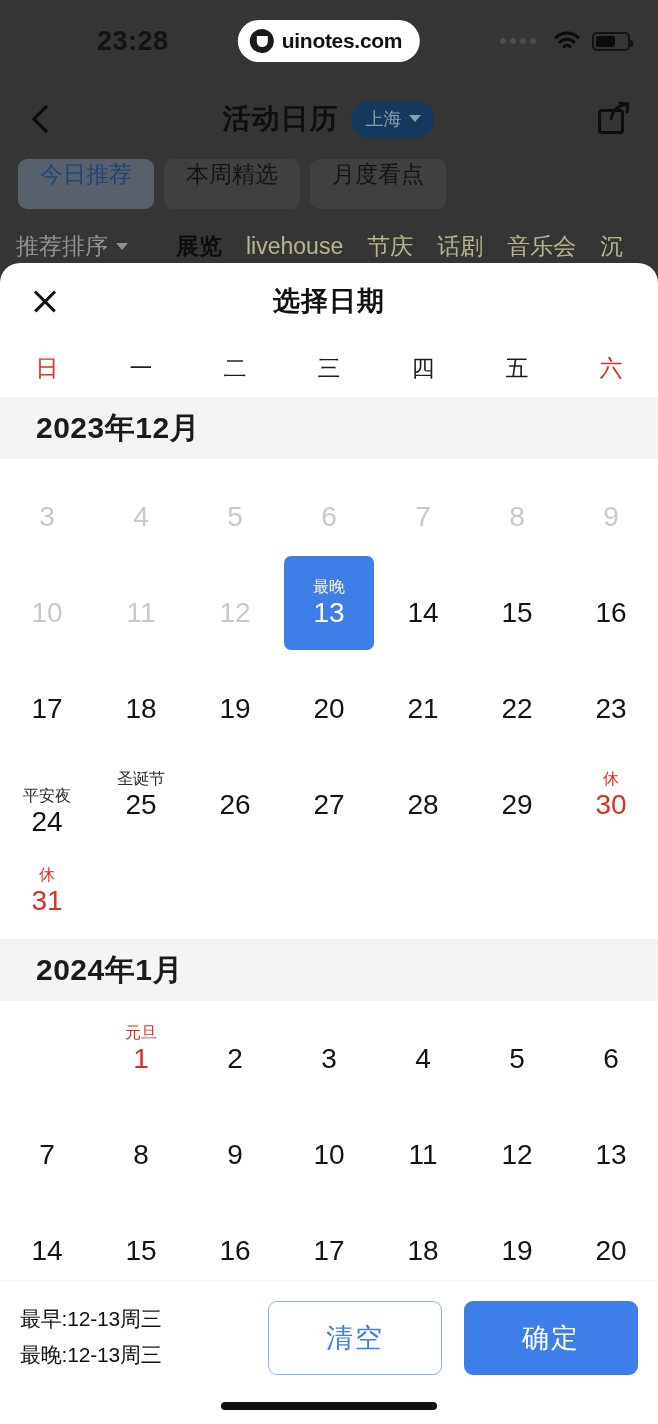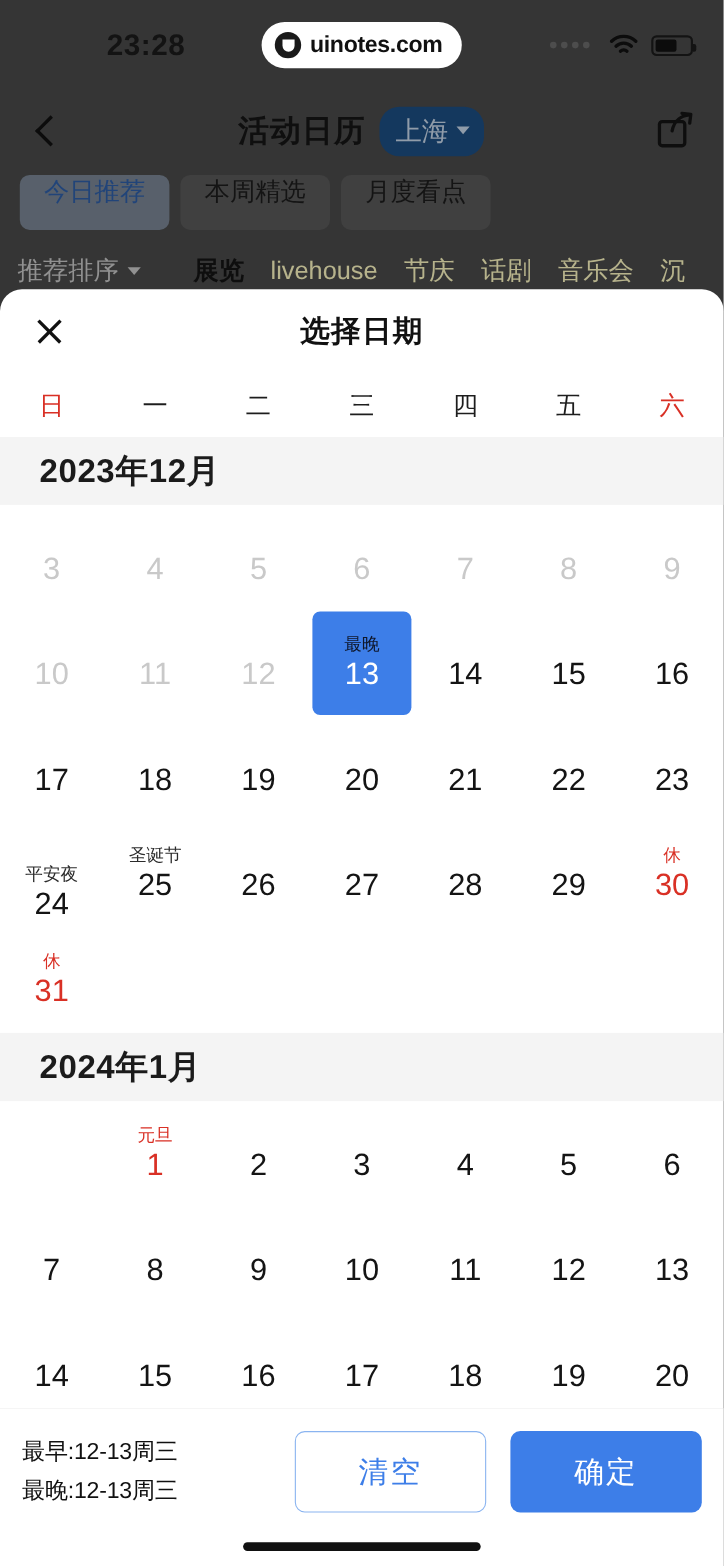--- a/index.html
+++ b/index.html
@@ -66,21 +66,21 @@
   .nav-back { width:34px; height:34px; position:relative; }
   .nav-back::before {
     content:""; position:absolute; left:10px; top:7px;
     width:17px; height:17px; border-left:3px solid #111; border-bottom:3px solid #111;
     transform:rotate(45deg);
   }
   .nav-center { flex:1; display:flex; align-items:center; justify-content:center; gap:12px; }
   .nav-title { font-size:28px; font-weight:600; color:#151515; letter-spacing:1px; }
   .city-pill {
     background:#1d4e83; color:#c8d8ea; border-radius:18px;
-    padding:6px 13px 7px 15px; font-size:24px; display:flex; align-items:center; gap:7px;
+    padding:6px 13px 7px 15px; font-size:18px; display:flex; align-items:center; gap:7px;
   }
   .caret-d { width:0;height:0;border-left:6px solid transparent;border-right:6px solid transparent;border-top:7px solid currentColor; display:inline-block; }
   .nav-share { width:36px; height:36px; position:relative; }
   .nav-share .sq {
     position:absolute; left:2px; top:8px; width:26px; height:25px;
     border:3px solid #141414; border-radius:4px;
   }
   .nav-share .arr {
     position:absolute; left:13px; top:0px; width:22px; height:20px;
   }
@@ -161,21 +161,21 @@
   .cell .num { font-size:28px; color:#141414; line-height:32px; }
   .cell.dim .num { color:#c9c9c9; }
   .cell.red .num { color:#d93025; }
   .cell.empty { visibility:hidden; }
 
   .cell.sel .pill {
     position:absolute; left:50%; top:50%; transform:translate(-50%,-50%);
     width:90px; height:94px; background:#3d7ee8; border-radius:7px;
     display:flex; flex-direction:column; align-items:center; justify-content:center;
   }
-  .cell.sel .pill .lbl { color:#0f172a; }
+  .cell.sel .pill .lbl { color:#fef9c3; }
   .cell.sel .pill .num { color:#fff; }
 
   
   .footer {
     flex:0 0 auto; height:144px; background:#fff;
     display:flex; align-items:flex-start; padding:18px 20px 0 20px; gap:18px;
     border-top:1px solid rgba(0,0,0,0.04);
   }
   .f-info { display:flex; flex-direction:column; justify-content:center; gap:8px; padding-top:6px;align-items:flex-end; }
   .f-info span { font-size:21px; color:#111; white-space:nowrap; letter-spacing:-0.2px; }

